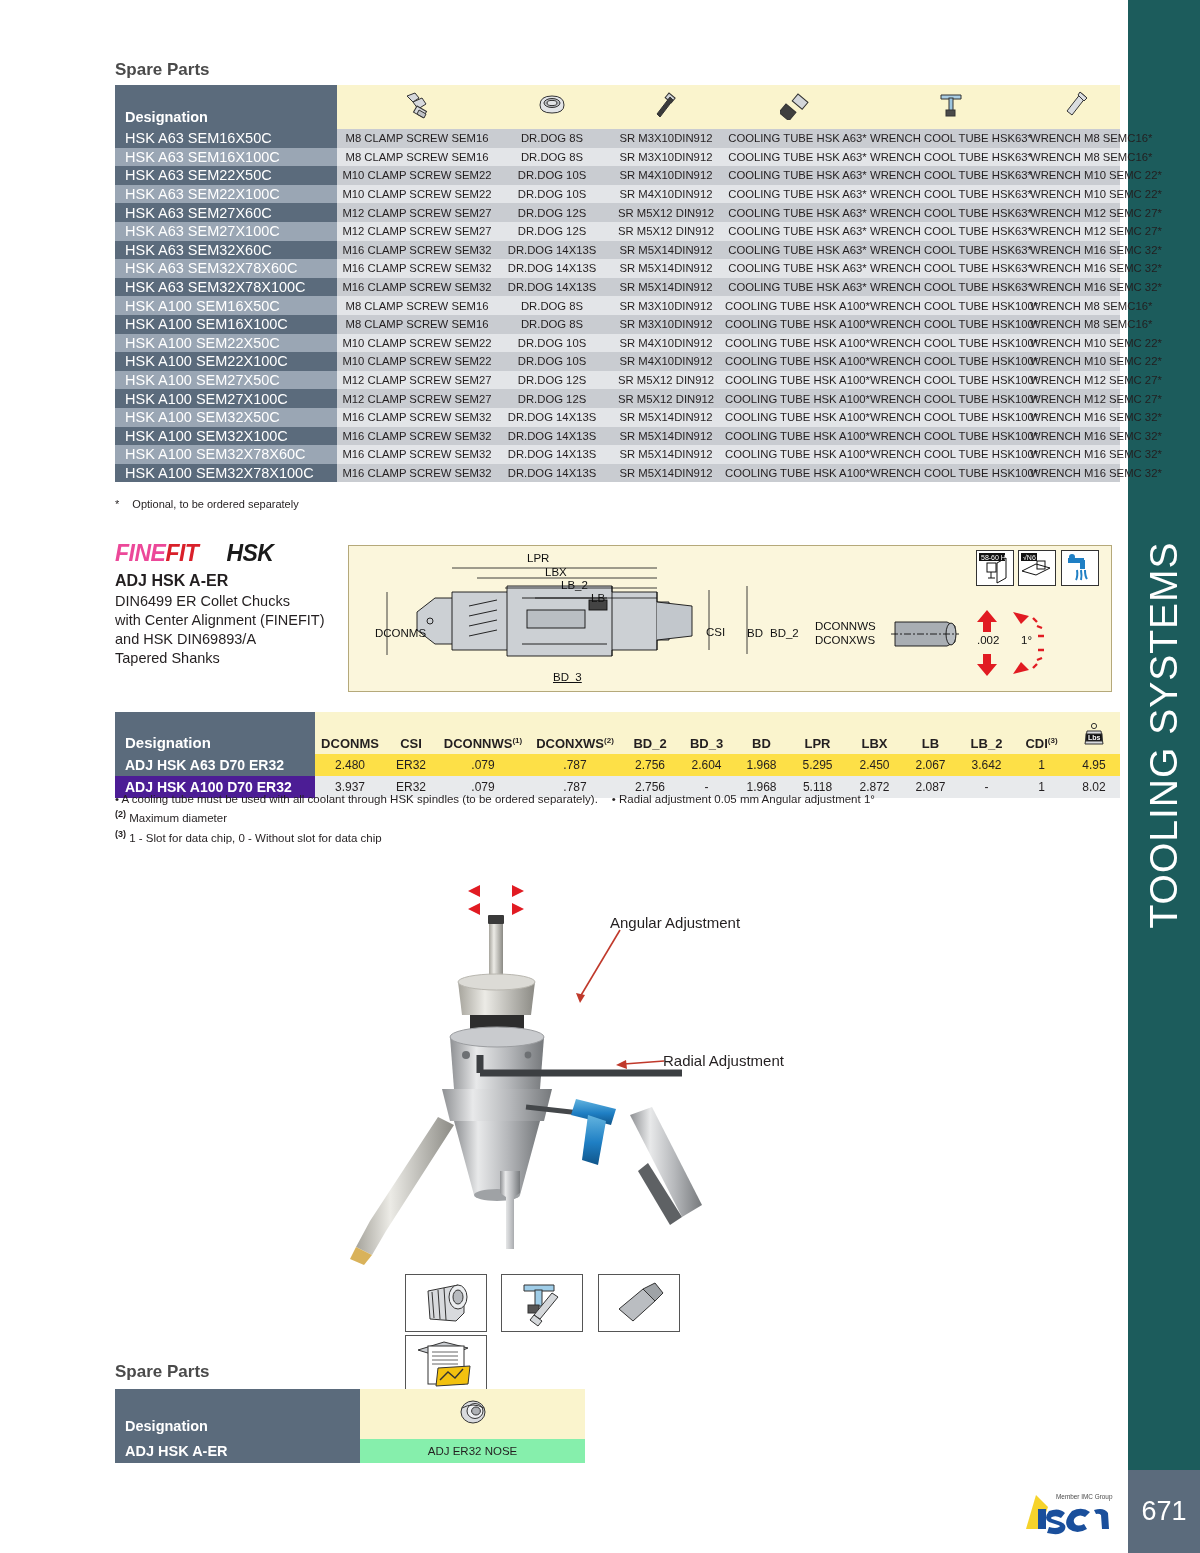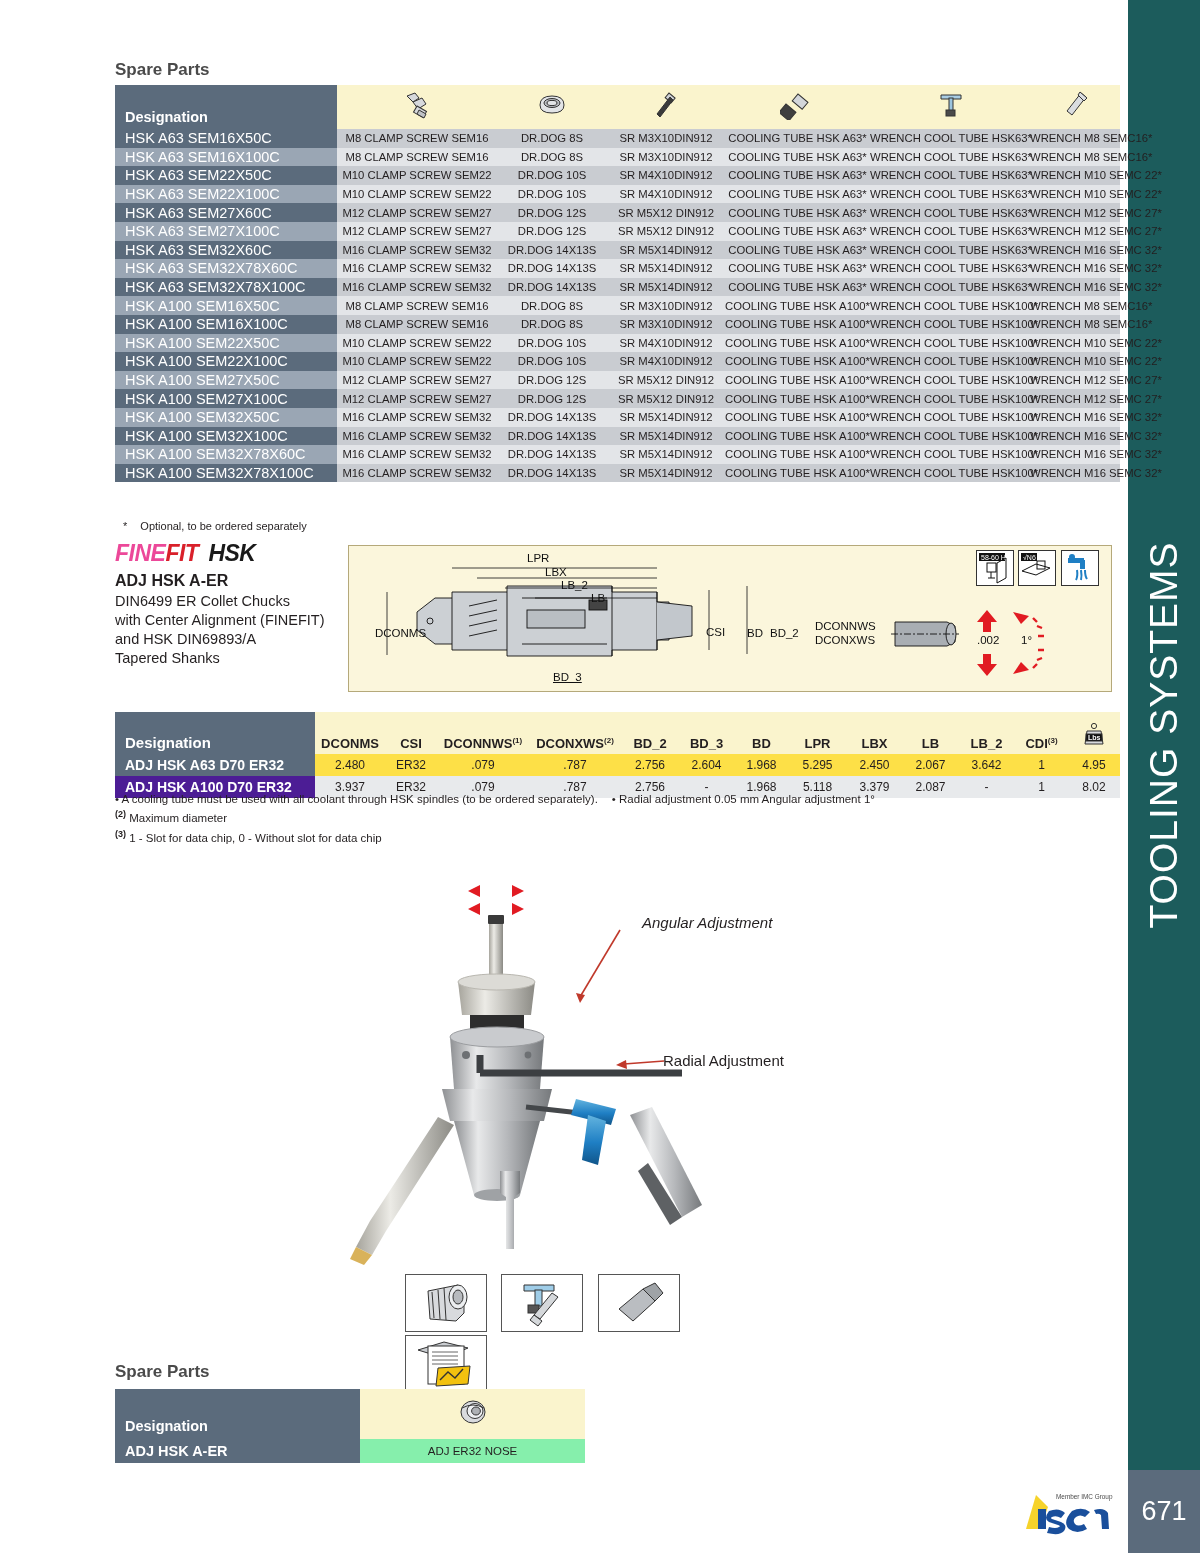--- a/index.html
+++ b/index.html
@@ -53,21 +53,21 @@
     font-size:11.3px;text-align:center;height:18.6px;white-space:nowrap;
     color:#231f20;
   }
   .cell.dk{background:#c9ccd1;}
   .cell.lt{background:#e3e5e8;}
   .note{font-size:11px;color:#231f20;}
   
   .finefit{font-style:italic;font-weight:bold;font-size:23px;letter-spacing:-0.5px;}
   .finefit .fine{color:#ec4899;}
   .finefit .fit{color:#d9202a;}
-  .finefit .hsk{color:#1a1a1a;margin-left:10px;font-style:italic;}
+  .finefit .hsk{color:#1a1a1a;margin-left:28px;font-style:italic;}
   
   #diagram-panel{
     position:absolute;left:348px;top:545px;width:762px;height:145px;
     background:#fbf6dc;border:1px solid #b5a97a;
   }
   .dim-label{position:absolute;font-size:11.5px;color:#111;}
   .icon-box{
     background:#fff;border:1px solid #333;box-sizing:border-box;
     display:inline-block;vertical-align:top;
   }
@@ -361,21 +361,21 @@
           <td class="cell dk">DR.DOG 14X13S</td>
           <td class="cell dk">SR M5X14DIN912</td>
           <td class="cell dk">COOLING TUBE HSK A100*</td>
           <td class="cell dk">WRENCH COOL TUBE HSK100*</td>
           <td class="cell dk">WRENCH M16 SEMC 32*</td>
         </tr>
       </tbody>
   </table>
 </div>
 
-<div style="position:absolute;left:123px;top:498px;margin-top:22px;" class="note">
+<div style="position:absolute;left:115px;top:498px;" class="note">
   <span>*</span>
   <span style="margin-left:10px;">Optional, to be ordered separately</span>
 </div>
 
 <div style="position:absolute;left:115px;top:540px;" class="finefit">
   <span class="fine">FINE</span><span class="fit">FIT</span><span class="hsk">HSK</span>
 </div>
 <div style="position:absolute;left:115px;top:572px;font-size:16px;font-weight:bold;">ADJ HSK A-ER</div>
 <div style="position:absolute;left:115px;top:592px;font-size:14.5px;line-height:19px;" id="prod-desc">
     <div>DIN6499 ER Collet Chucks</div>
@@ -542,21 +542,21 @@
         <tr class="r2">
           <td class="rd">ADJ HSK A100 D70 ER32</td>
           <td class="rc">3.937</td>
           <td class="rc">ER32</td>
           <td class="rc">.079</td>
           <td class="rc">.787</td>
           <td class="rc">2.756</td>
           <td class="rc">-</td>
           <td class="rc">1.968</td>
           <td class="rc">5.118</td>
-          <td class="rc">3.379</td>
+          <td class="rc">2.872</td>
           <td class="rc">2.087</td>
           <td class="rc">-</td>
           <td class="rc">1</td>
           <td class="rc">8.02</td>
         </tr>
       </tbody>
   </table>
 </div>
 
 <div style="position:absolute;left:115px;top:791px;width:900px;" class="fn" id="spec-bullets"><span style="margin-right: 14px;">• A cooling tube must be used with all coolant through HSK spindles (to be ordered separately).</span><span style="margin-right: 14px;">• Radial adjustment 0.05 mm Angular adjustment 1°</span></div>
@@ -622,21 +622,21 @@
     <g>
       <path d="M26 372 L40 346 L108 242 L124 250 L56 356 L42 380 Z" fill="url(#steel2)"></path>
       <path d="M26 372 L42 380 L34 390 L20 384 Z" fill="#d9b25a"></path>
       <path d="M170 296 L190 296 L190 318 L184 322 L184 374 L176 374 L176 322 L170 318 Z" fill="url(#steel)"></path>
       <path d="M300 240 L322 232 L372 330 L352 342 Z" fill="url(#steel)"></path>
       <path d="M318 288 L352 342 L340 350 L308 296 Z" fill="#5e6164"></path>
     </g>
   </svg>
 </div>
 
-<div class="callout" style="position:absolute;left:642px;top:914px;font-style:italic;">Angular Adjustment</div>
+<div class="callout" style="position:absolute;left:610px;top:914px;">Angular Adjustment</div>
 <div class="callout" style="position:absolute;left:663px;top:1052px;">Radial Adjustment</div>
 <svg style="position:absolute;left:570px;top:925px;" width="60" height="85">
   <path d="M50 5 L10 72" stroke="#c0392b" stroke-width="1.6" fill="none"></path>
   <path d="M10 78 l-4 -10 9 2 z" fill="#c0392b"></path>
 </svg>
 <svg style="position:absolute;left:612px;top:1055px;" width="54" height="18">
   <path d="M52 6 L12 9" stroke="#c0392b" stroke-width="1.6" fill="none"></path>
   <path d="M4 10 l10 -5 1 9 z" fill="#c0392b"></path>
 </svg>
 

